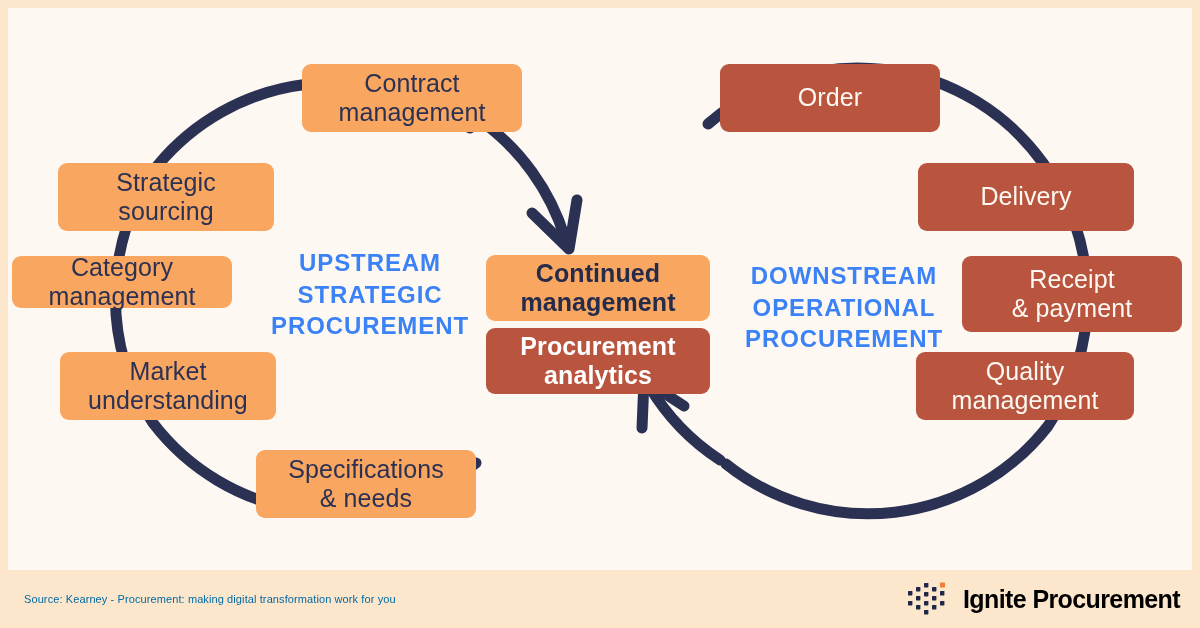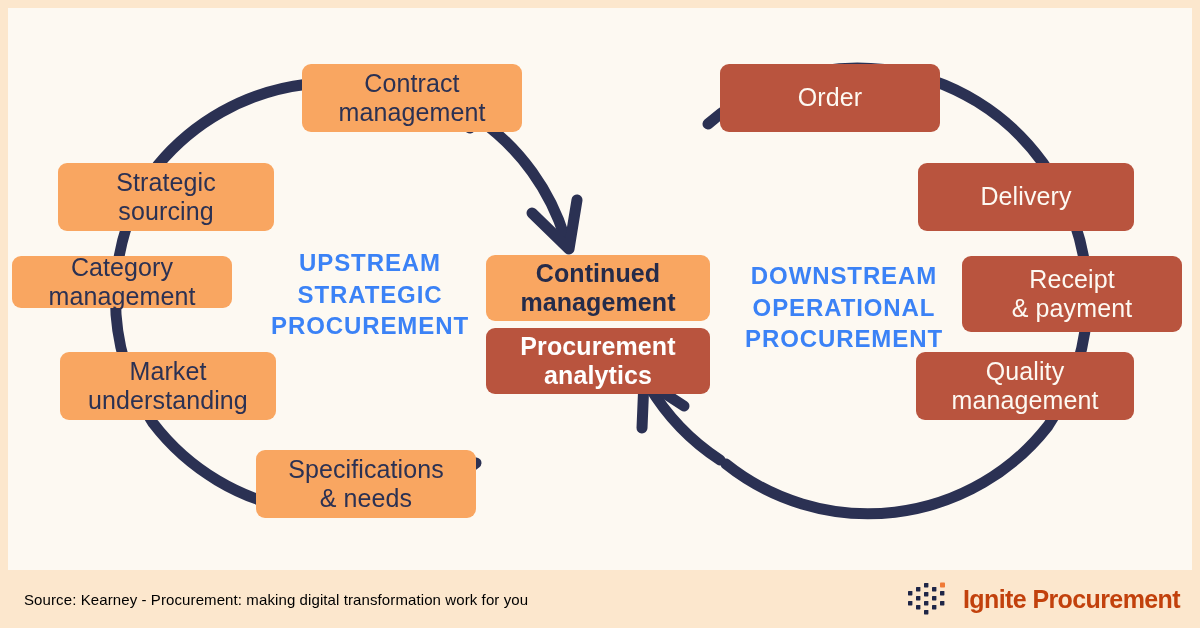--- a/index.html
+++ b/index.html
@@ -95,40 +95,40 @@
     height: 58px;
     background: #fce7cd;
     display: flex;
     align-items: center;
   }
   #source-text {
     position: absolute;
     left: 24px;
     top: 50%;
     transform: translateY(-50%);
-    font-size: 15px;
-    color: #000000;
+    font-size: 11px;
+    color: #0369a1;
     letter-spacing: 0.1px;
   }
   #brand {
     position: absolute;
     right: 20px;
     top: 50%;
     transform: translateY(-50%);
     display: flex;
     align-items: center;
     gap: 12px;
   }
   #brand-mark {
     display: block;
   }
   #brand-name {
     font-size: 25px;
     font-weight: 700;
-    color: #c2410c;
+    color: #000000;
     letter-spacing: -0.6px;
   }
 </style>
 </head>
 <body>
 
 <div id="canvas">
 
   <div id="stage">
 

